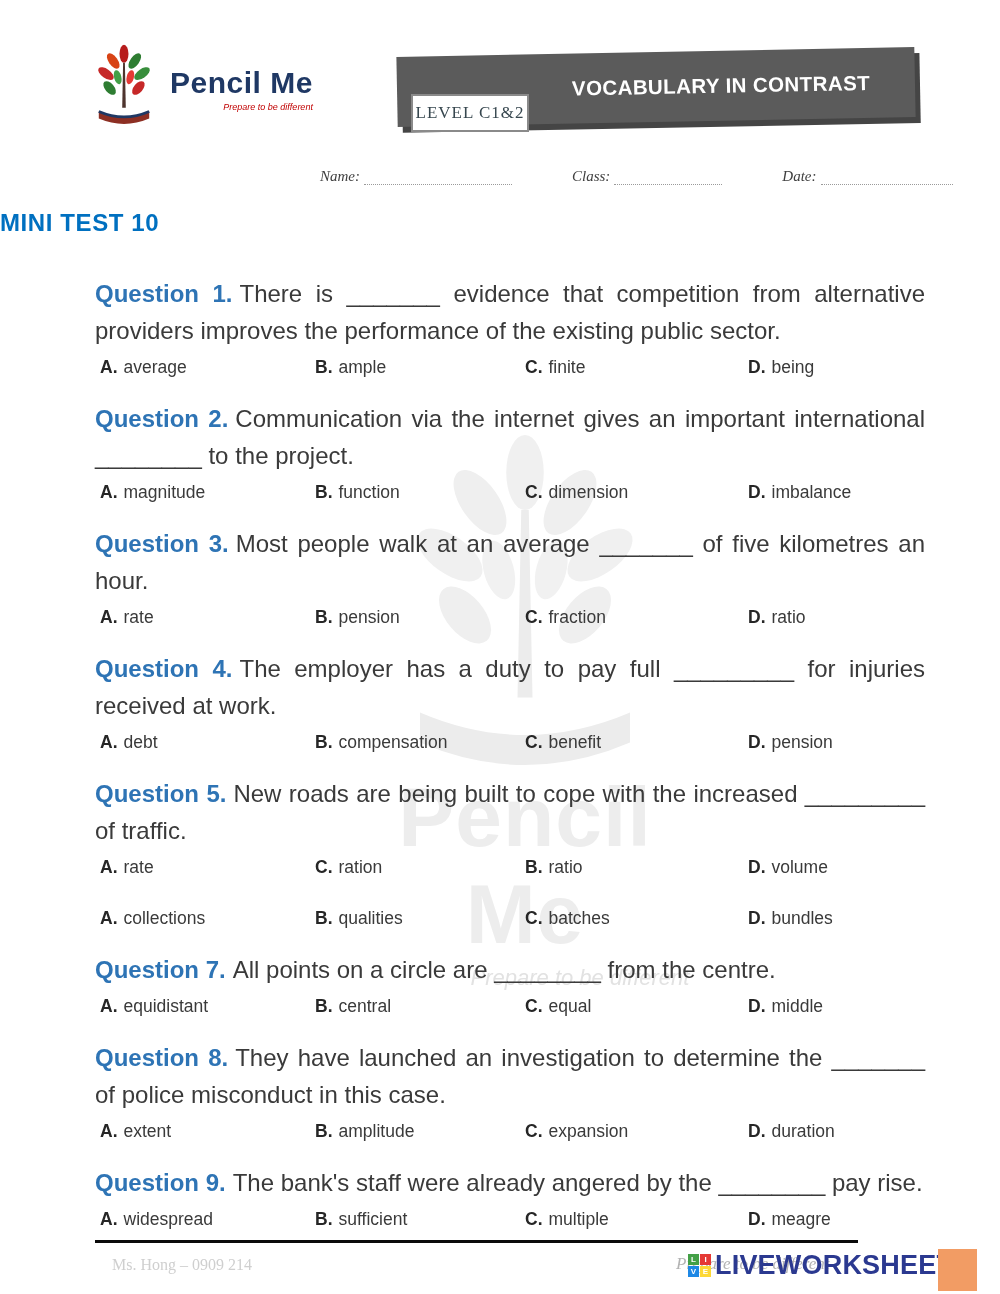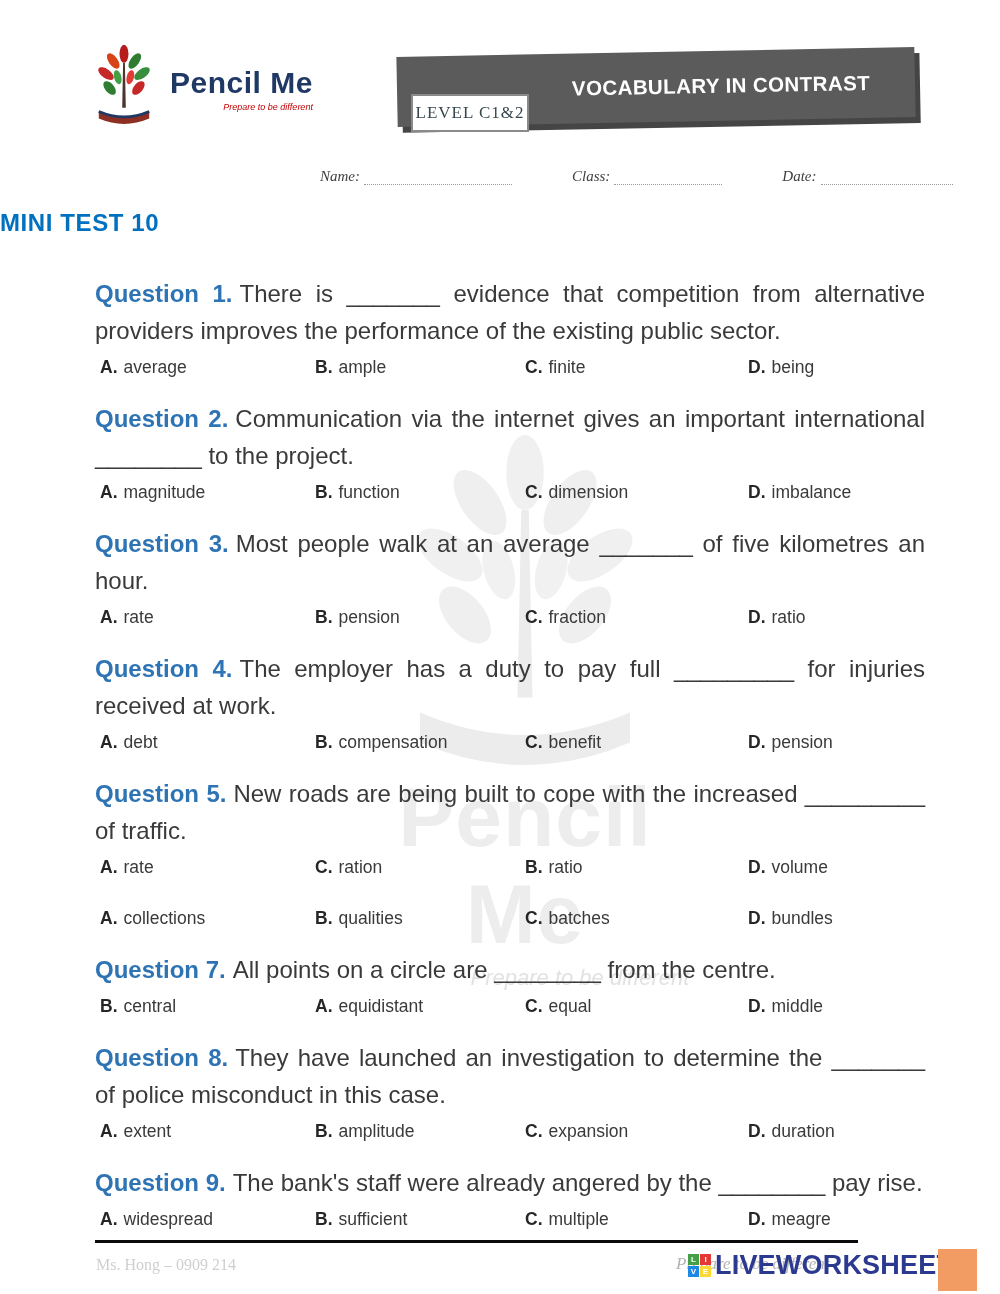--- a/index.html
+++ b/index.html
@@ -49,21 +49,21 @@
   .q-text { font-size:24px; line-height:37px; color:#3a3a3a; text-align:justify; }
   .q-label { color:#2e74b5; font-weight:bold; margin-right:7px; }
   .options { display:grid; grid-template-columns:215px 210px 223px 1fr; padding-left:5px;
              font-size:17.5px; line-height:37px; }
   .option { white-space:nowrap; }
   .opt-letter { font-weight:bold; color:#262626; margin-right:6px; }
   .opt-text { color:#3a3a3a; }
 
   
   .footer-line { position:absolute; left:95px; top:1240px; width:763px; border-top:3px solid #0a0a0a; }
-  .footer-author { position:absolute; left:96px; top:1256px; font-family:"Liberation Serif",serif;
+  .footer-author { position:absolute; left:112px; top:1256px; font-family:"Liberation Serif",serif;
                    font-size:16px; color:#cfcfcf; }
   .footer-tagline { position:absolute; left:676px; top:1254px; font-family:"Liberation Serif",serif;
                     font-style:italic; font-size:17px; color:#b3b3b3; }
   .lw-logo { position:absolute; left:688px; top:1250px; display:flex; align-items:center; gap:4px; }
   .lw-grid { display:grid; grid-template-columns:11px 11px; grid-template-rows:11px 11px; gap:1px; }
   .lw-sq { display:flex; align-items:center; justify-content:center; color:#fff; font-size:8px; font-weight:bold; }
   .lw-sq-0 { background:#43a047; }
   .lw-sq-1 { background:#e53935; }
   .lw-sq-2 { background:#1e88e5; }
   .lw-sq-3 { background:#fdd835; }
@@ -257,24 +257,24 @@
       </div>
     </div>
   </section>
 
   <section class="question">
     <p class="q-text">
       <span class="q-label">Question 7.</span><span class="q-body">All points on a circle are ________ from the centre.</span>
     </p>
     <div class="options">
       <div class="option">
+        <span class="opt-letter">A.</span><span class="opt-text">equidistant</span>
+      </div>
+      <div class="option">
         <span class="opt-letter">B.</span><span class="opt-text">central</span>
-      </div>
-      <div class="option">
-        <span class="opt-letter">A.</span><span class="opt-text">equidistant</span>
       </div>
       <div class="option">
         <span class="opt-letter">C.</span><span class="opt-text">equal</span>
       </div>
       <div class="option">
         <span class="opt-letter">D.</span><span class="opt-text">middle</span>
       </div>
     </div>
   </section>
 

